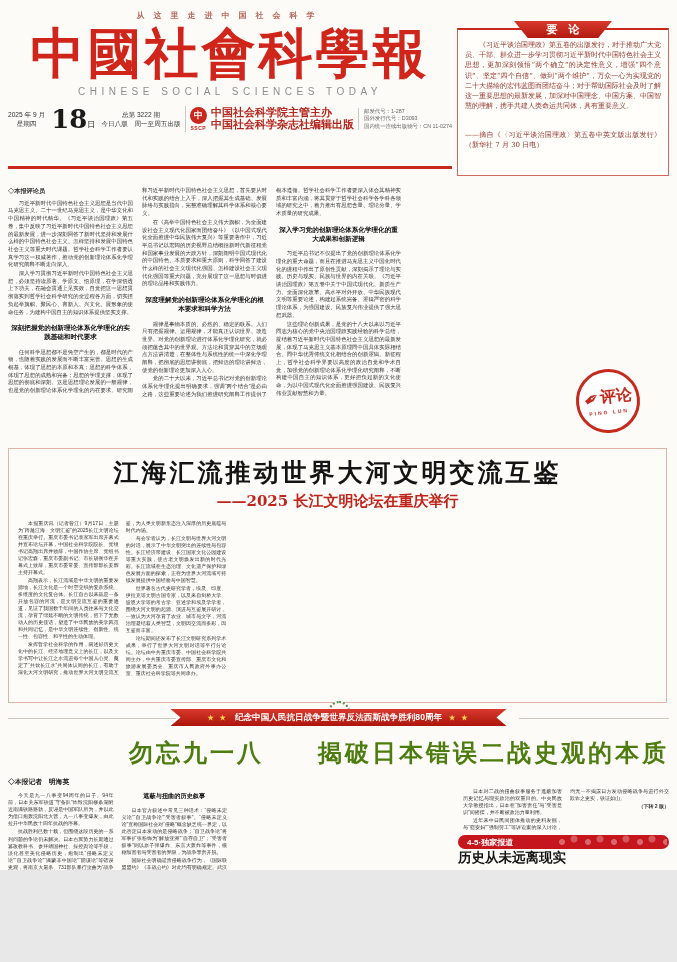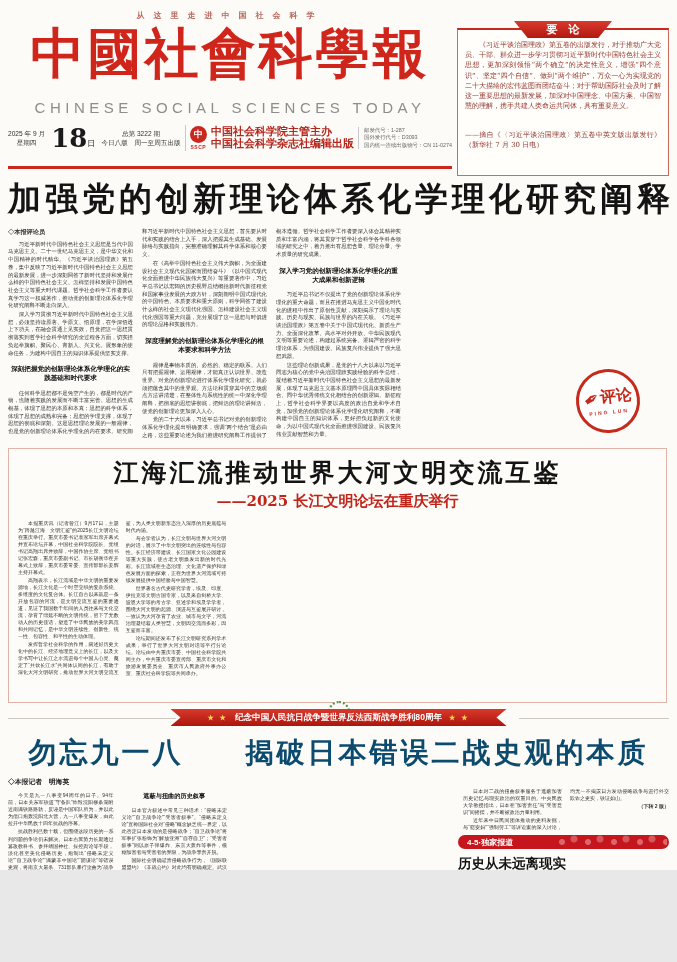--- a/index.html
+++ b/index.html
@@ -4,21 +4,21 @@
 <style>
   * { margin:0; padding:0; box-sizing:border-box; }
   html,body { background:#e8e8e8; }
   body { font-family:"Liberation Sans", sans-serif; }
   .page { position:relative; width:677px; height:870px; background:#fcfbf8; margin:0 auto; overflow:hidden; color:#222; }
 
   
   .masthead { position:absolute; left:8px; top:10px; width:444px; text-align:center; }
   .slogan { font-size:8px; letter-spacing:9px; color:#b96a5e; font-weight:600; }
   .paper-title { font-family:"DejaVu Serif", serif; font-size:54px; line-height:60px; font-weight:700; color:#d0251b; letter-spacing:3px; white-space:nowrap; margin-top:2px; }
-  .en-title { font-size:15px; letter-spacing:4.5px; color:#8d8d8d; margin-top:16px; }
+  .en-title { font-size:10px; letter-spacing:4.5px; color:#8d8d8d; margin-top:3px; }
   .datebar { margin-top:9px; display:flex; align-items:center; justify-content:space-between; text-align:left; }
   .db-date, .db-issue { font-size:6.6px; line-height:9px; color:#333; text-align:center; }
   .db-day { display:flex; align-items:flex-end; margin:0 2px; }
   .db-day-num { font-family:"DejaVu Serif", serif; font-size:26px; line-height:26px; font-weight:700; color:#1a1a1a; }
   .db-day-suffix { font-size:8px; margin-bottom:2px; color:#1a1a1a; }
   .db-sep { width:1px; height:26px; background:#c9c9c9; }
   .db-logo { display:flex; flex-direction:column; align-items:center; }
   .logo-circle { width:17px; height:17px; border-radius:50%; background:#c8281e; color:#fff; font-size:9px; font-weight:700; display:flex; align-items:center; justify-content:center; }
   .logo-sscp { font-size:5px; color:#c8281e; font-weight:700; letter-spacing:.5px; margin-top:1px; }
   .db-pub { font-family:"DejaVu Serif", serif; font-size:11px; line-height:12.5px; font-weight:700; color:#b5271e; white-space:nowrap; }
@@ -60,31 +60,31 @@
   .banner-row { position:absolute; left:0; top:706px; width:677px; height:24px; }
   .banner-line { position:absolute; top:12px; height:1px; background:#cfc8c0; }
   .banner-line.l { left:8px; width:168px; }
   .banner-line.r { right:8px; width:150px; }
   .wreath { position:absolute; left:50%; top:-5px; transform:translateX(-50%); width:22px; height:22px; border:2px dotted #5d8f4d; border-radius:50%; background:#fcfbf8; z-index:0; }
   .banner { position:absolute; left:50%; top:3px; transform:translateX(-50%); width:336px; height:17px; background:linear-gradient(#d8392c,#ad150c); clip-path:polygon(0 0,100% 0,97% 50%,100% 100%,0 100%,3% 50%); color:#fff; display:flex; align-items:center; justify-content:center; gap:7px; font-size:8.6px; font-weight:700; z-index:1; white-space:nowrap; }
   .banner .star { color:#ffd24d; font-size:7px; letter-spacing:2px; }
 
   
   .war { position:absolute; left:8px; top:735px; width:661px; }
-  .war-h2 { font-size:28px; line-height:31px; font-weight:900; letter-spacing:3px; color:#0c4a6e; text-align:center; white-space:nowrap; margin-top:2px; }
+  .war-h2 { font-size:24px; line-height:31px; font-weight:900; letter-spacing:3px; color:#4d7c0f; text-align:right; white-space:nowrap; margin-top:2px; }
   .war-byline { font-size:6.8px; font-weight:700; color:#222; margin-top:9px; }
   .war-cols { margin-top:5px; width:446px; height:166px; column-count:4; column-gap:8px; column-fill:auto; overflow:hidden; font-size:5px; line-height:7.1px; color:#333; }
   .war-cols .blk-sub { font-size:6.2px; line-height:8.6px; margin:6px 1px; }
   .war-right { position:absolute; left:455px; top:53px; width:206px; height:50px; column-count:2; column-gap:8px; column-fill:auto; overflow:hidden; font-size:5px; line-height:7.1px; color:#333; }
 
   
   .sidebar { position:absolute; left:450px; top:100px; width:211px; }
   .sb-banner { position:relative; height:14px; background:#c4161c; border-radius:8px; color:#fff; display:flex; align-items:center; padding-left:9px; font-size:8px; font-weight:700; overflow:hidden; }
   .sb-ornament { position:absolute; right:2px; top:0; width:112px; height:100%; background-image:radial-gradient(circle at 7px 7px, rgba(255,255,255,.35) 2.5px, transparent 3.5px), radial-gradient(circle at 19px 4px, rgba(255,255,255,.28) 3px, transparent 4px); background-size:26px 14px; }
-  .sb-h3 { font-size:13.5px; font-weight:900; color:#141414; margin-top:6px; }
+  .sb-h3 { font-size:13.5px; font-weight:900; color:#141414; }
   .sb-sub { font-size:6.6px; font-weight:700; color:#333; margin-top:3px; }
   .sb-promo { margin-top:6px; height:52px; background:#c4161c; border-radius:3px; display:flex; align-items:center; padding:0 5px; gap:4px; }
   .promo-text { flex:1; color:#7dd3fc; text-align:center; }
   .pt1 { font-size:8px; font-weight:700; }
   .pt2 { font-size:10px; font-weight:900; margin-top:7px; white-space:nowrap; }
   .pt3 { font-size:8.6px; font-weight:700; font-style:italic; margin-top:1px; }
   .qr { position:relative; width:36px; height:36px; background:#fff; border-radius:2px; padding:2px; }
   .qr-inner { width:100%; height:100%; background:repeating-conic-gradient(#1c1c1c 0% 25%, #fff 0% 50%); background-size:5px 5px; }
   .qr::before { content:""; position:absolute; left:3px; top:3px; width:8px; height:8px; border:2px solid #1c1c1c; background:#fff; }
   .qr::after { content:""; position:absolute; right:3px; top:3px; width:8px; height:8px; border:2px solid #1c1c1c; background:#fff; }
@@ -137,21 +137,20 @@
   </div>
   <div class="red-rule"></div>
 
   <div class="yaolun">
     <div class="yaolun-ribbon">要　论</div>
     <div class="yaolun-body">《习近平谈治国理政》第五卷的出版发行，对于推动广大党员、干部、群众进一步学习贯彻习近平新时代中国特色社会主义思想，更加深刻领悟“两个确立”的决定性意义，增强“四个意识”、坚定“四个自信”、做到“两个维护”，万众一心为实现党的二十大描绘的宏伟蓝图而团结奋斗；对于帮助国际社会及时了解这一重要思想的最新发展，加深对中国理念、中国方案、中国智慧的理解，携手共建人类命运共同体，具有重要意义。</div>
     <div class="yaolun-attr">——摘自《〈习近平谈治国理政〉第五卷中英文版出版发行》（新华社 7 月 30 日电）</div>
   </div>
 
   <div class="lead">
-    <h1 class="lead-h1">加强党的创新理论体系化学理化研究阐释</h1>
     <div class="lead-cols cols">
         <p class="blk-byline">◇本报评论员</p>
         <p class="blk-p">习近平新时代中国特色社会主义思想是当代中国马克思主义、二十一世纪马克思主义，是中华文化和中国精神的时代精华。《习近平谈治国理政》第五卷，集中反映了习近平新时代中国特色社会主义思想的最新发展，进一步深刻回答了新时代坚持和发展什么样的中国特色社会主义、怎样坚持和发展中国特色社会主义等重大时代课题。哲学社会科学工作者要认真学习这一权威著作，推动党的创新理论体系化学理化研究阐释不断走向深入。</p>
         <p class="blk-p">深入学习贯彻习近平新时代中国特色社会主义思想，必须坚持读原著、学原文、悟原理，在学深悟透上下功夫，在融会贯通上见实效，自觉把这一思想贯彻落实到哲学社会科学研究的全过程各方面，切实担负起举旗帜、聚民心、育新人、兴文化、展形象的使命任务，为建构中国自主的知识体系提供坚实支撑。</p>
         <p class="blk-sub">深刻把握党的创新理论体系化学理化的实践基础和时代要求</p>
         <p class="blk-p">任何科学思想都不是凭空产生的，都是时代的产物，也随着实践的发展而不断丰富完善。思想的生成根基，体现了思想的本原和本真；思想的科学体系，体现了思想的成熟和完备；思想的学理支撑，体现了思想的彻底和深刻。这是思想理论发展的一般规律，也是党的创新理论体系化学理化的内在要求。研究阐释习近平新时代中国特色社会主义思想，首先要从时代和实践的结合上入手，深入把握其生成基础、发展脉络与实践指向，完整准确理解其科学体系和核心要义。</p>
         <p class="blk-p">在《高举中国特色社会主义伟大旗帜，为全面建设社会主义现代化国家而团结奋斗》《以中国式现代化全面推进中华民族伟大复兴》等重要著作中，习近平总书记以宏阔的历史视野总结概括新时代新征程党和国家事业发展的大政方针，深刻阐明中国式现代化的中国特色、本质要求和重大原则，科学回答了建设什么样的社会主义现代化强国、怎样建设社会主义现代化强国等重大问题，充分展现了这一思想与时俱进的理论品格和实践伟力。</p>
         <p class="blk-sub">深度理解党的创新理论体系化学理化的根本要求和科学方法</p>
         <p class="blk-p">规律是事物本质的、必然的、稳定的联系。人们只有把握规律、运用规律，才能真正认识世界、改造世界。对党的创新理论进行体系化学理化研究，就必须把蕴含其中的世界观、方法论和贯穿其中的立场观点方法讲清楚，在整体性与系统性的统一中深化学理阐释，把彻底的思想讲彻底，把鲜活的理论讲鲜活，使党的创新理论更加深入人心。</p>
         <p class="blk-p">党的二十大以来，习近平总书记对党的创新理论体系化学理化提出明确要求，强调“两个结合”是必由之路，这些重要论述为我们推进研究阐释工作提供了根本遵循。哲学社会科学工作者要深入体会其精神实质和丰富内涵，将其贯穿于哲学社会科学各学科各领域的研究之中，着力推出有思想含量、理论分量、学术质量的研究成果。</p>

